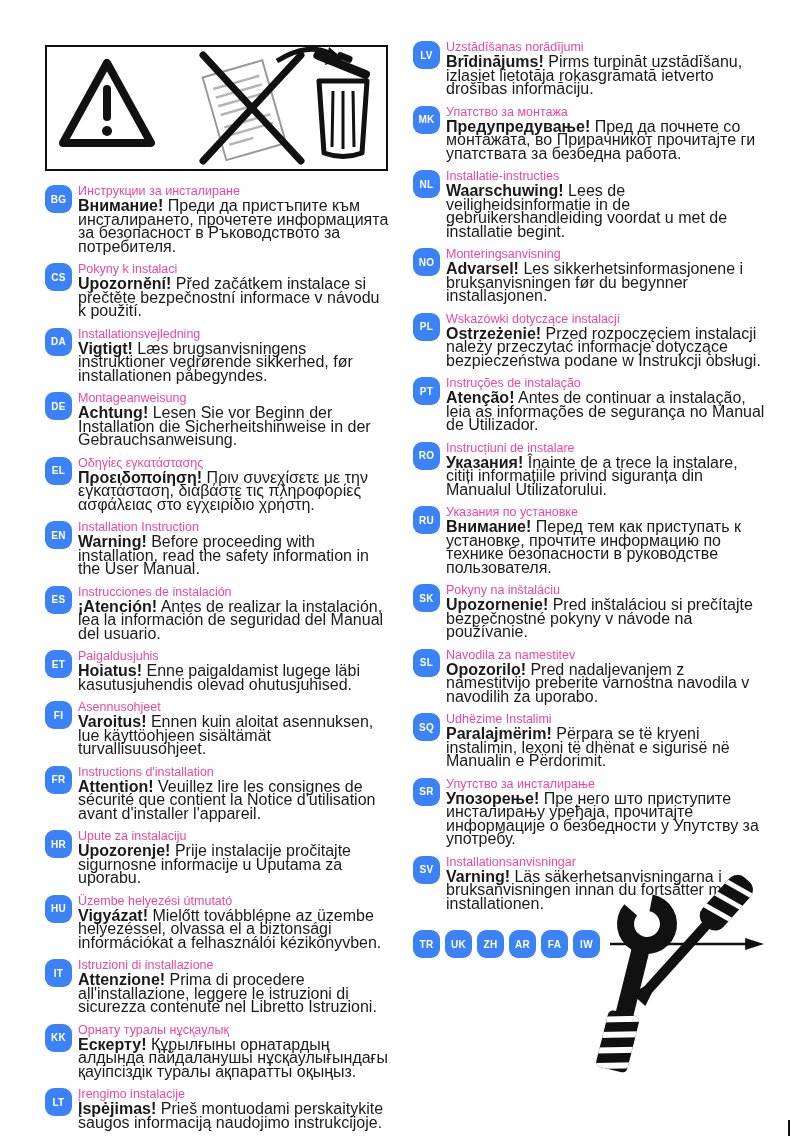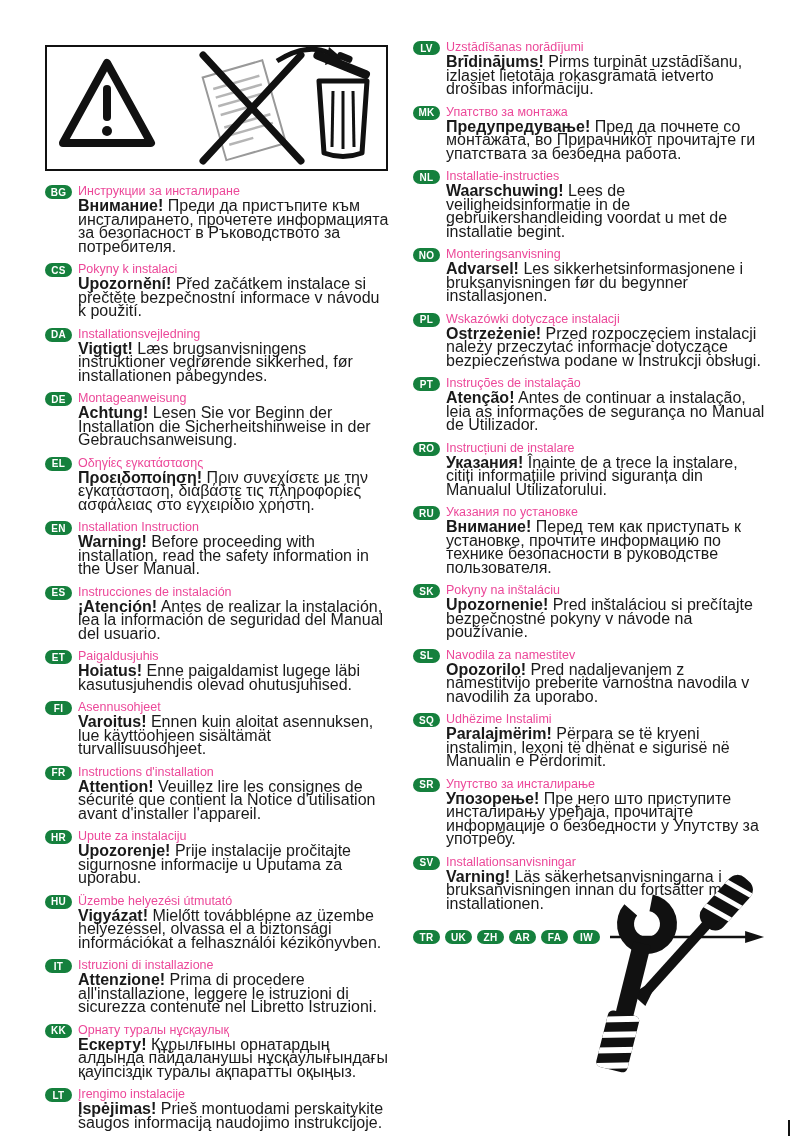--- a/index.html
+++ b/index.html
@@ -6,29 +6,29 @@
   body{width:802px;height:1136px;font-family:"Liberation Sans","DejaVu Sans",sans-serif;color:#1a1a1a;}
   .page{position:relative;width:802px;height:1136px;background:#fff;overflow:hidden;}
   .col{position:absolute;top:45px;}
   .col-left{left:45px;width:345px;}
   .col-right{left:413px;top:40px;width:352px;}
 
   .illustration-box{border:2px solid #111;width:339px;height:122px;margin-bottom:13px;background:#fff;}
   .illustration-box svg{display:block;}
 
   .entry{display:flex;margin-bottom:9px;}
-  .badge{flex:0 0 auto;width:27px;height:14px;background:#15803d;color:#fff;border-radius:9px;
+  .badge{flex:0 0 auto;width:27px;height:28px;background:#3b82f6;color:#fff;border-radius:9px;
          font-weight:bold;font-size:10px;letter-spacing:.3px;display:flex;align-items:center;
          justify-content:center;margin-right:6px;margin-top:1px;}
   .entry-content{flex:1;min-width:0;}
   .entry-title{font-size:12.5px;line-height:15px;color:#ec4899;}
   .entry-body{font-size:16px;line-height:13.5px;color:#1a1a1a;}
   .alert{font-weight:bold;}
 
-  .footer-row{display:flex;align-items:flex-start;margin-top:20px;}
+  .footer-row{display:flex;align-items:center;margin-top:20px;}
   .badges{display:flex;gap:5px;margin-right:10px;}
   .badges .badge{margin:0;}
   .arrow-svg{display:block;}
 
   .tools-icon{position:absolute;right:35px;top:872px;}
   .trim-mark{position:absolute;right:12px;bottom:0;width:2px;height:16px;background:#111;}
 </style>
 </head>
 <body>
 

